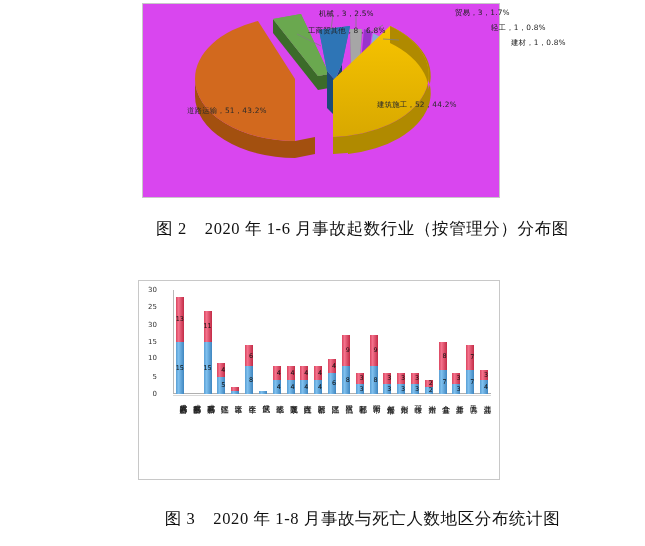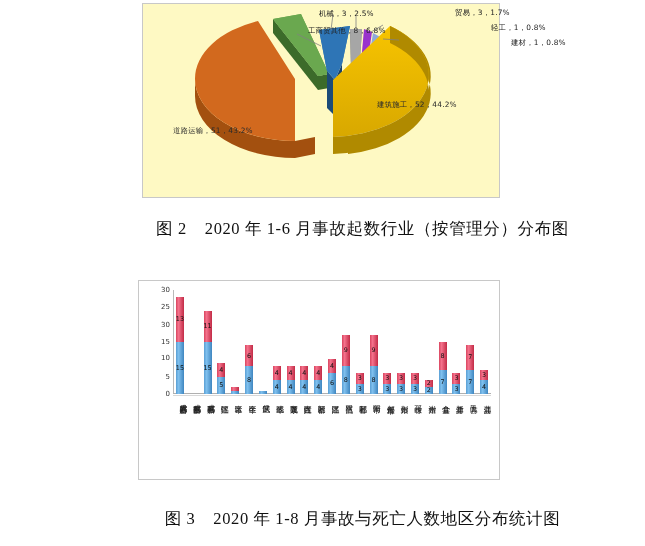--- a/index.html
+++ b/index.html
@@ -10,21 +10,21 @@
     font-family: "Liberation Serif", "DejaVu Serif", serif;
     color: #1a1a1a;
     position: relative;
     overflow: hidden;
   }
 
   
   .fig-pie-box {
     position: absolute; left: 142px; top: 3px;
     width: 358px; height: 195px;
-    border: 1px solid #c8c8c8; background: #fef9c3;
+    border: 1px solid #c8c8c8; background: #d946ef;
   }
   .pie-stage { position: absolute; inset: 0; }
 
   .pie-svg { position:absolute; left:0; top:0; }
 
   .pie-label {
     position: absolute;
     font-family: "DejaVu Sans", sans-serif;
     font-size: 7.4px;
     line-height: 1.28;
@@ -33,21 +33,21 @@
     letter-spacing: .2px;
   }
   .pie-label.ctr { text-align: center; }
   .pie-label.lft { text-align: left; }
 
   .lab-jixie   { left: 176px; top: 5px;  text-align:center; }
   .lab-maoyi   { left: 312px; top: 4px;  text-align:left;  }
   .lab-qinggong{ left: 348px; top: 19px; text-align:left;  }
   .lab-jiancai { left: 368px; top: 34px; text-align:left;  }
   .lab-qita    { left: 165px; top: 22px; text-align:center;}
-  .lab-daolu   { left: 30px;  top: 102px; text-align:center; color:#2b2b2b;margin-top:20px;}
+  .lab-daolu   { left: 44px;  top: 102px; text-align:center; color:#2b2b2b;}
   .lab-jianzhu { left: 234px; top: 96px;  text-align:center; color:#2b2b2b;}
 
   
   .caption {
     position: absolute; left: 0; width: 645px;
     text-align: center;
     font-size: 16.5px;
     letter-spacing: 0.6px;
     color: #111;
     font-family: "Liberation Serif","DejaVu Serif", serif;
@@ -77,37 +77,37 @@
   }
   .xaxis-line {
     position:absolute; left:34px; top:112px; width:318px; height:1px;
     background:#b0b0b0;
   }
   .xaxis-line2 {
     position:absolute; left:34px; top:114px; width:318px; height:1px;
     background:#d8d8d8;
   }
   .ytick {
-    position: absolute; right: 100%; margin-right: 3px;
+    position: absolute; right: 100%; margin-right: 16px;
     transform: translateY(-50%);
     font-family: "DejaVu Sans", sans-serif;
     font-size: 7px; color:#333; white-space:nowrap;
   }
 
   .bars {
     position:absolute; left:0; top:0; width:100%; height:100%;
     display:flex; align-items:flex-end;
   }
   .barcell {
     flex:1 1 0; height:100%;
     display:flex; flex-direction:column; justify-content:flex-end;
     align-items:center;
   }
   .stack { width: 8px; display:flex; flex-direction:column; justify-content:flex-end; height:100%; position:relative;}
-  .seg { width:100%; position:relative; display:flex; align-items:center; justify-content:center; }
+  .seg { width:100%; position:relative; display:flex; align-items:center; justify-content:flex-end; }
   .seg-d { background: linear-gradient(to right,#5a9fd4 0%, #7fc0ee 32%, #3f86c0 100%); }
   .seg-f { background: linear-gradient(to right,#d9455f 0%, #f4728c 32%, #c22b46 100%); }
   .seg span {
     font-family:"DejaVu Sans", sans-serif;
     font-size: 6.4px; color:#111; line-height:1;
   }
 
   .xlabels {
     position:absolute; left:34px; top:117px; width:318px;
     display:flex;

